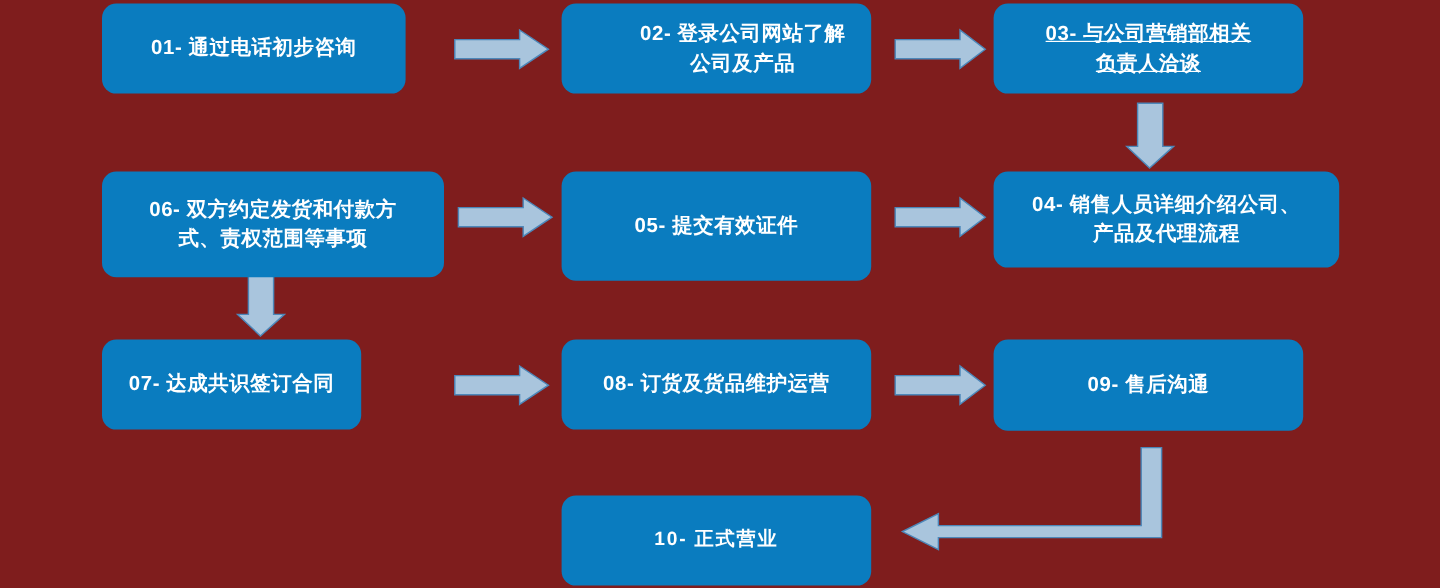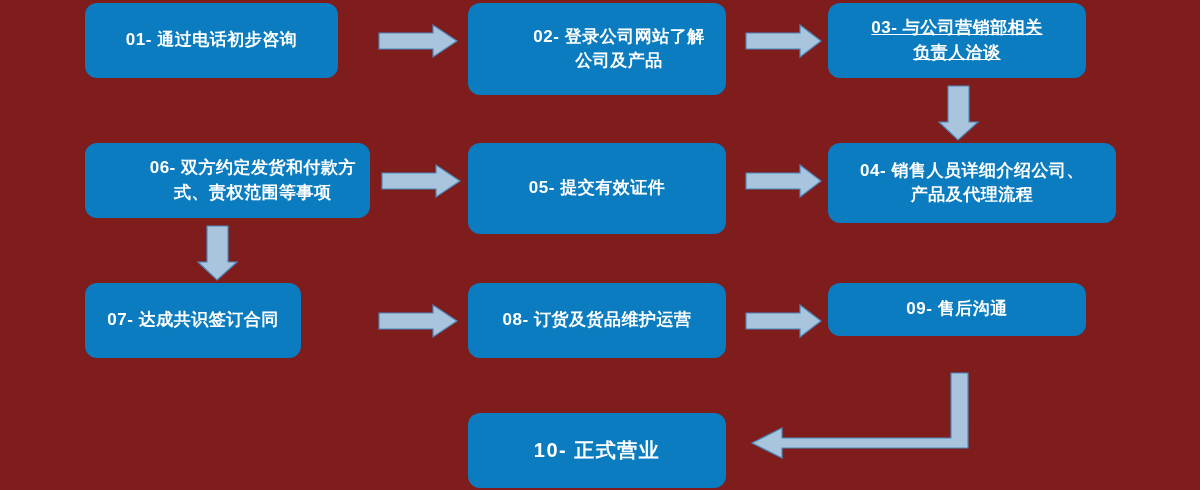--- a/index.html
+++ b/index.html
@@ -33,21 +33,21 @@
   }
   .node-label {
     display: block;
     padding: 0 14px;
     line-height: 1.42;
     white-space: pre-line;
     font-size: 17px;
     font-weight: bold;
   }
   .node.final .node-label {
-    font-size: 20px;
+    font-size: 16px;
     letter-spacing: 1.5px;
   }
   .arrow-layer {
     position: absolute;
     left: 0;
     top: 0;
     width: 1200px;
     height: 490px;
     pointer-events: none;
   }
@@ -81,53 +81,53 @@
 
     <polygon class="arrow-shape" points="746,313 800,313 800,305 821,321 800,337 800,329 746,329"></polygon>
 
     <polygon class="arrow-shape" points="951,373 968,373 968,448 782,448 782,458 752,443 782,428 782,438 951,438"></polygon>
   </svg>
 
   <div class="node" style="left:85px; top:3px; width:253px; height:75px;">
     <span class="node-label">01- 通过电话初步咨询</span>
   </div>
 
-  <div class="node" style="left:468px; top:3px; width:258px; height:92px;padding-left:44px;">
+  <div class="node" style="left:468px; top:3px; width:258px; height:75px;padding-left:44px;">
     <span class="node-label">02- 登录公司网站了解
 公司及产品</span>
   </div>
 
   <div class="node" style="left:828px; top:3px; width:258px; height:75px;text-decoration:underline;">
     <span class="node-label">03- 与公司营销部相关
 负责人洽谈</span>
   </div>
 
   <div class="node" style="left:828px; top:143px; width:288px; height:80px;">
     <span class="node-label">04- 销售人员详细介绍公司、
 产品及代理流程</span>
   </div>
 
   <div class="node" style="left:468px; top:143px; width:258px; height:91px;">
     <span class="node-label">05- 提交有效证件</span>
   </div>
 
-  <div class="node" style="left:85px; top:143px; width:285px; height:75px;justify-content:flex-end;">
+  <div class="node" style="left:85px; top:143px; width:285px; height:88px;">
     <span class="node-label">06- 双方约定发货和付款方
 式、责权范围等事项</span>
   </div>
 
   <div class="node" style="left:85px; top:283px; width:216px; height:75px;">
     <span class="node-label">07- 达成共识签订合同</span>
   </div>
 
   <div class="node" style="left:468px; top:283px; width:258px; height:75px;align-items:center;">
     <span class="node-label">08- 订货及货品维护运营</span>
   </div>
 
-  <div class="node" style="left:828px; top:283px; width:258px; height:53px;align-items:center;">
+  <div class="node" style="left:828px; top:283px; width:258px; height:76px;align-items:center;">
     <span class="node-label">09- 售后沟通</span>
   </div>
 
   <div class="node final" style="left:468px; top:413px; width:258px; height:75px;">
     <span class="node-label">10- 正式营业</span>
   </div>
 
 </div>
 
 </body></html>

